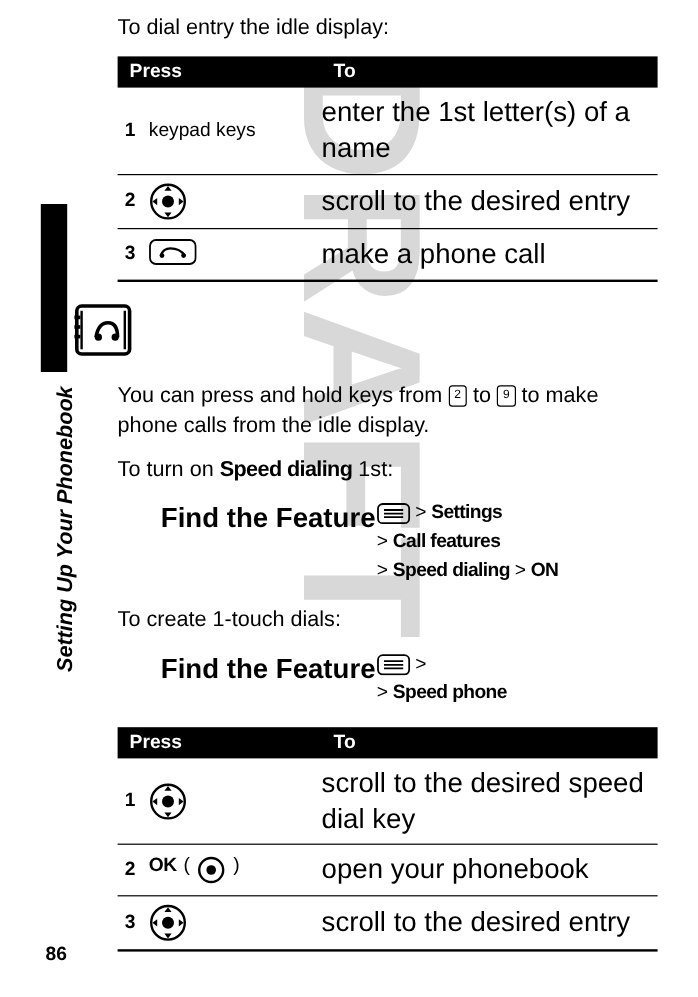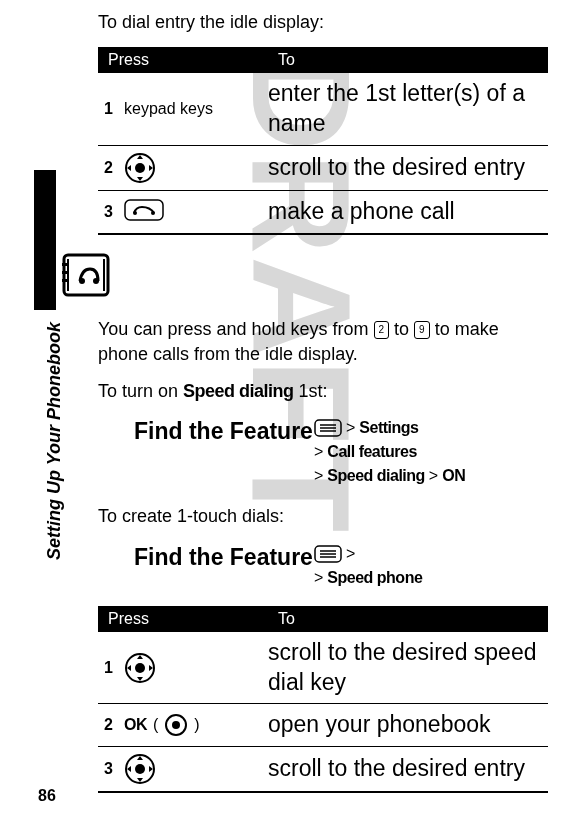--- a/index.html
+++ b/index.html
@@ -55,36 +55,36 @@
   white-space: nowrap;
 }
 .body-text { font-size: 18px; line-height: 1.4; margin-bottom: 12px; }
 .table {
   width: 100%;
   margin-bottom: 14px;
 }
 .thead {
   background: #000;
   color: #fff;
-  font-weight: normal;
+  font-weight: bold;
   display: flex;
   padding: 4px 10px;
 }
 .thead .c1 { flex: 0 0 170px; }
 .thead .c2 { flex: 1; }
 .trow {
   display: flex;
   align-items: center;
   border-bottom: 1px solid #000;
   padding: 6px 0;
   min-height: 42px;
 }
 .trow:last-child { border-bottom: 2px solid #000; }
 .trow .num { flex: 0 0 26px; padding-left: 6px; font-weight: bold; }
-.trow .press-cell { flex: 0 0 144px; display:flex; align-items:center; gap:6px; }
+.trow .press-cell { flex: 0 0 144px; display:flex; align-items:flex-start; gap:6px; }
 .trow .to-cell { flex: 1; font-size: 23px; line-height: 1.3; }
 .heading-row { display: flex; align-items: center; margin: 14px 0 14px -38px; }
 .heading-icon {
   width: 54px; height: 54px; margin-right: 10px;
   display:flex; align-items:center; justify-content:center;
 }
 h2.section {
   font-style: italic;
   font-weight: 900;
   font-size: 26px;

